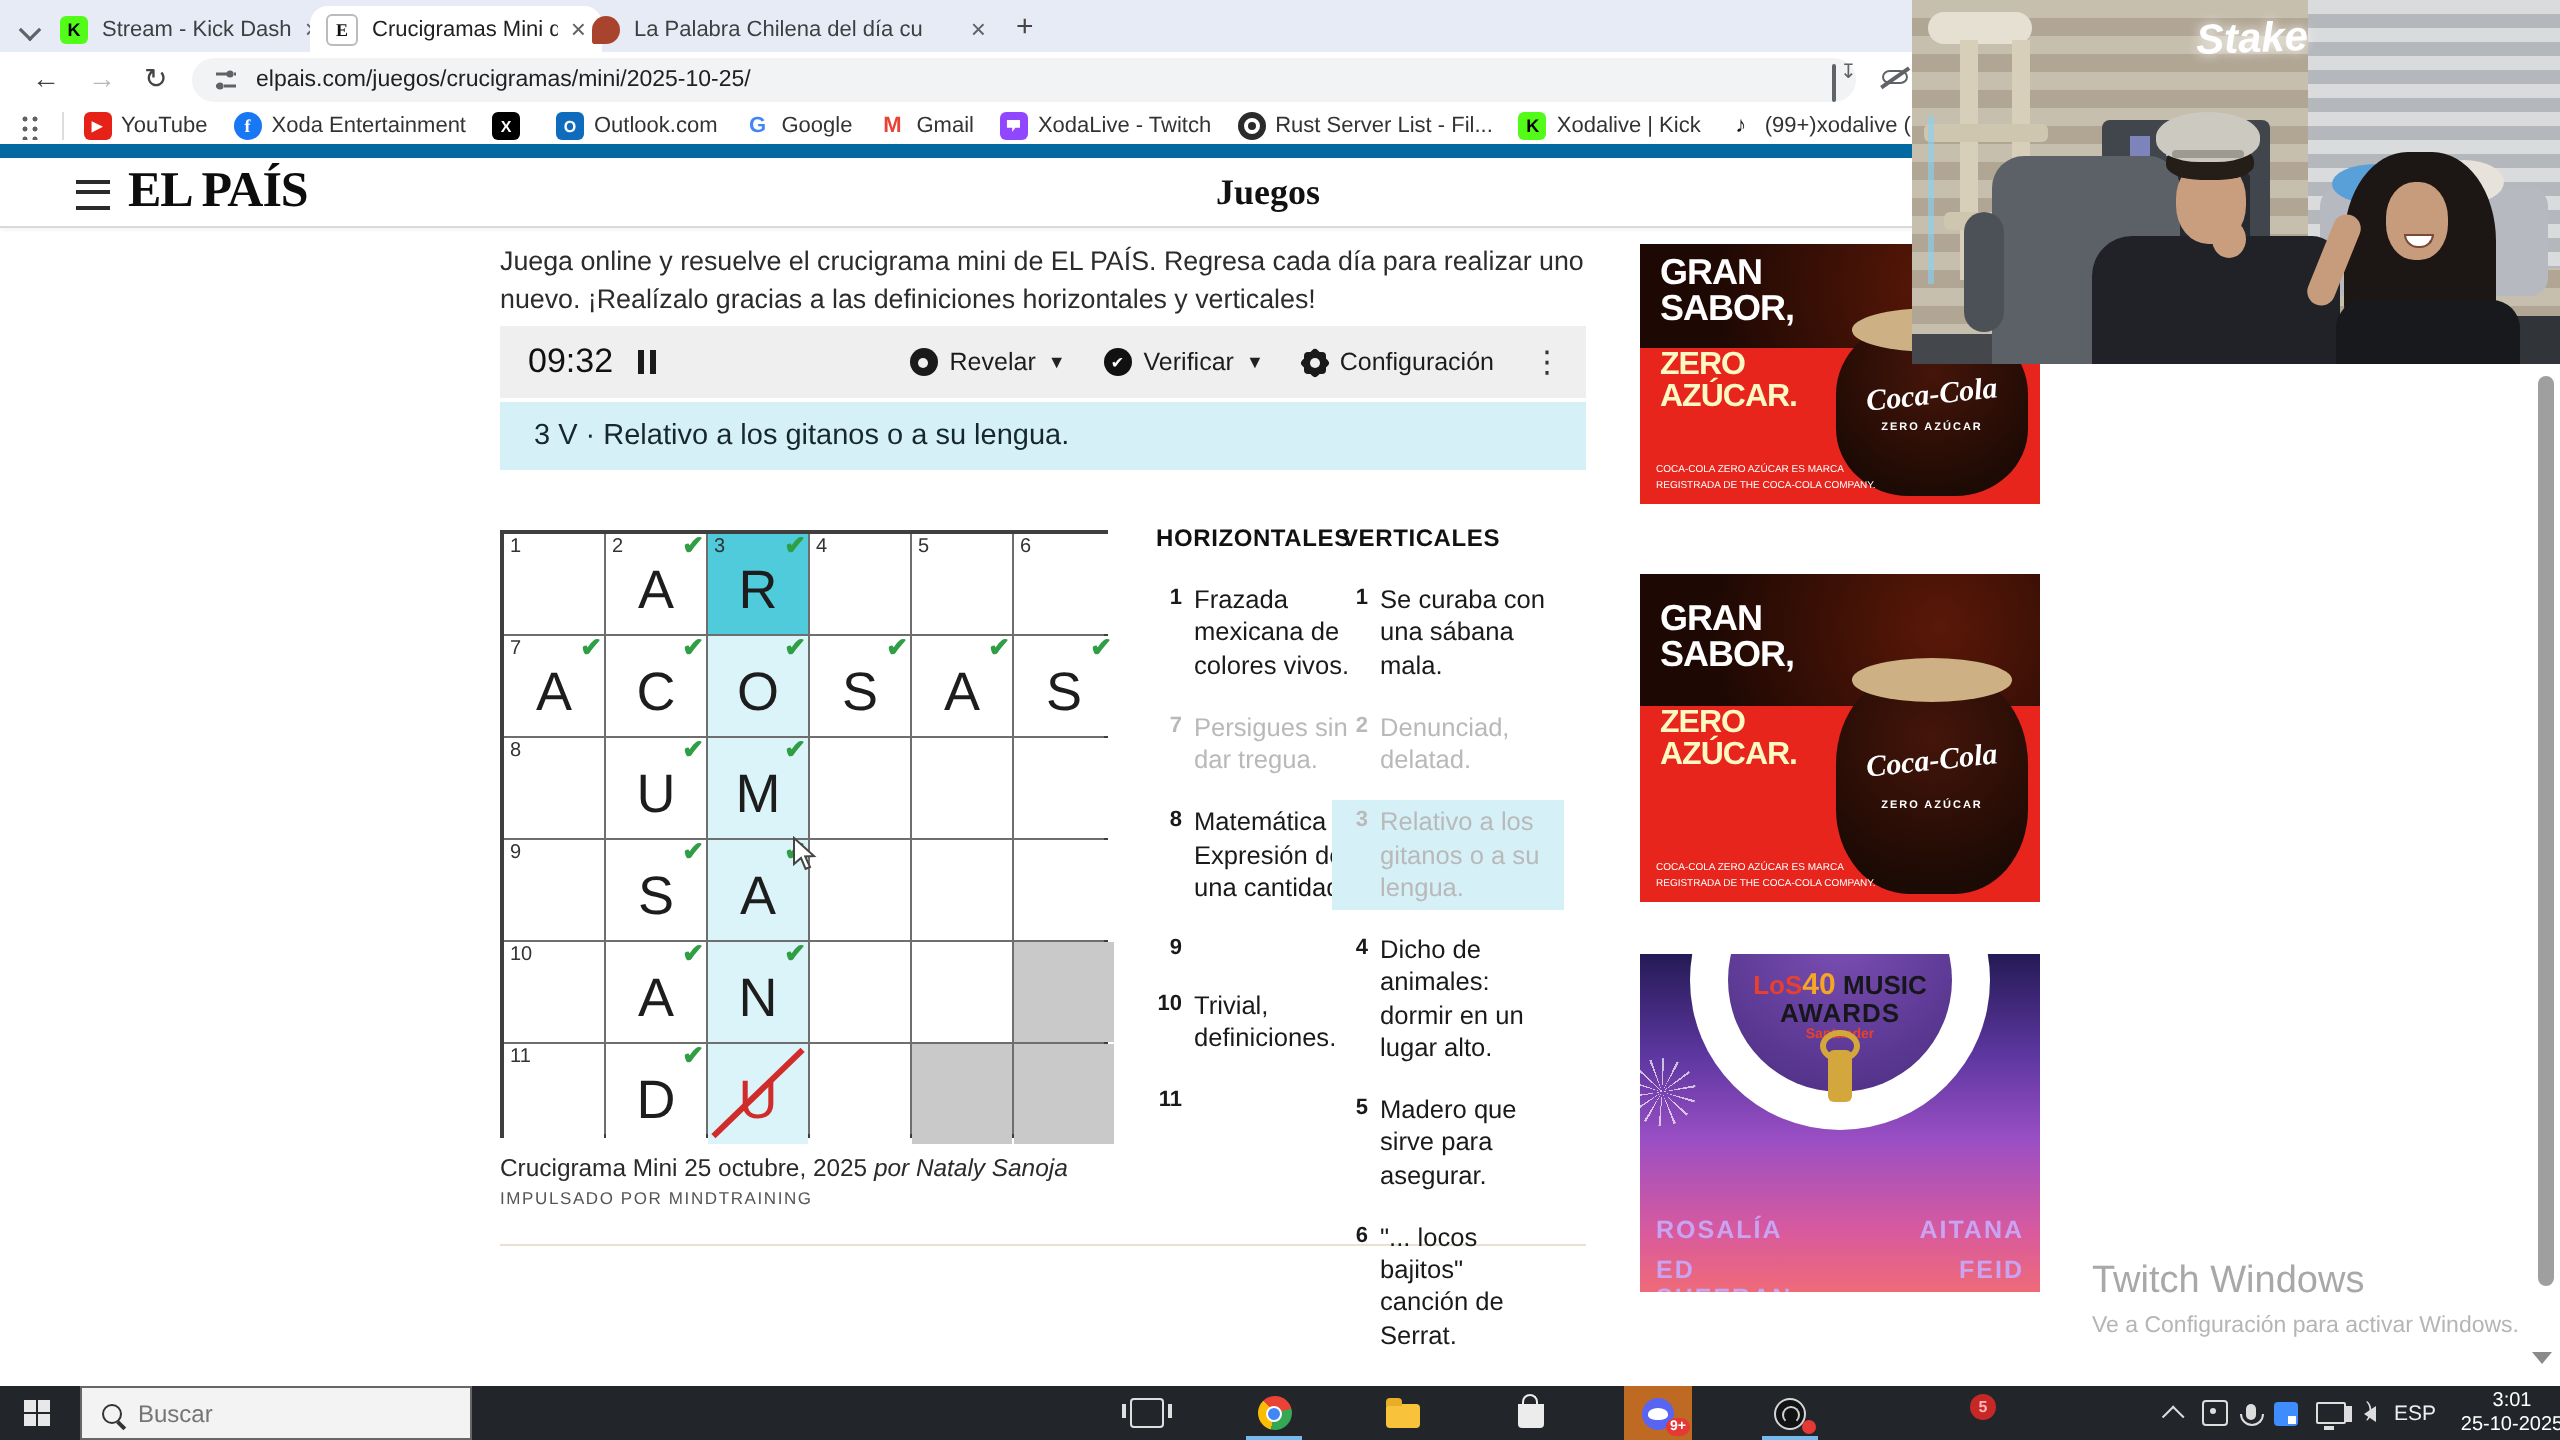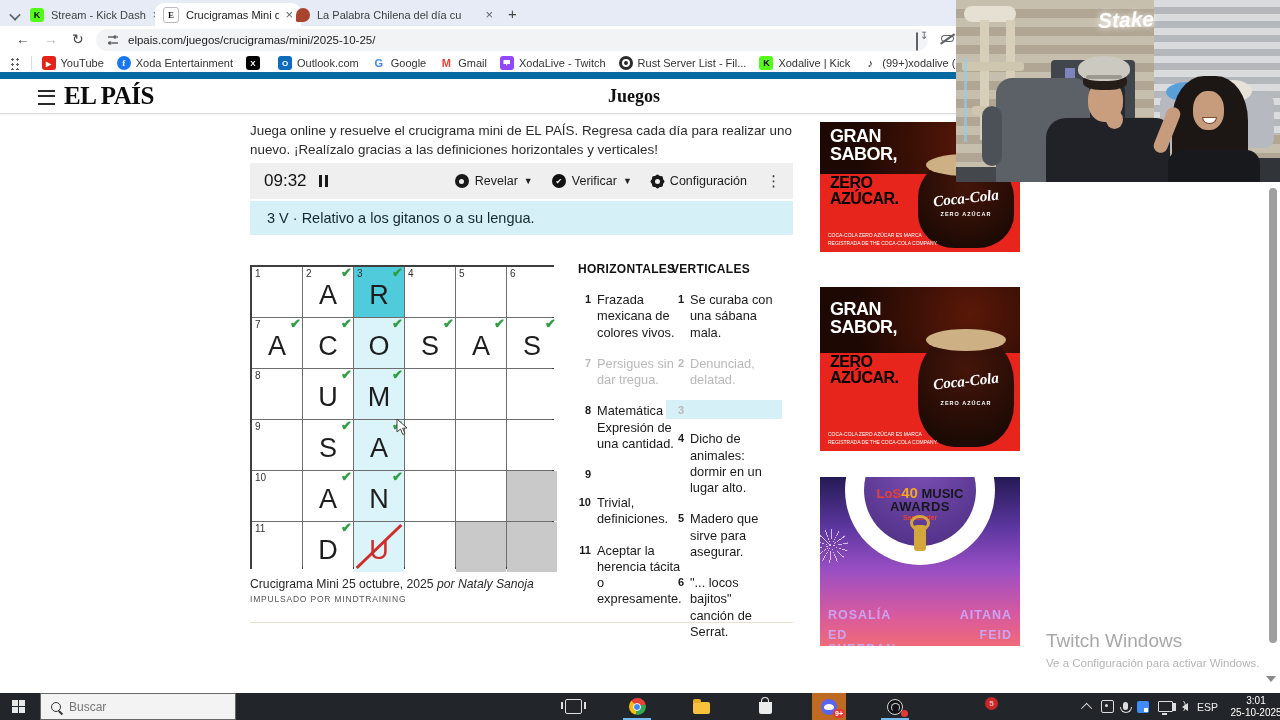--- a/index.html
+++ b/index.html
@@ -90,21 +90,21 @@
   .cl-t{font-size:12.8px;line-height:1.27;color:#1a1a1a;}
   li.done .cl-n,li.done .cl-t{color:#b9b9b9;}
   li.activecl{background:#d5f1f7;}
   .col-h{left:578px;width:112px;}
   .col-v{left:671px;width:106px;}
   
   .ad{position:absolute;left:820px;width:200px;overflow:hidden;}
   .ad-coke{background:#e8251c;}
   .coke-top{position:absolute;left:0;top:0;width:100%;height:40%;background:radial-gradient(circle at 75% 40%,#5a1808,#1d0803 75%);}
   .coke-l1{position:absolute;left:10px;top:6px;font-size:18px;line-height:.98;font-weight:bold;color:#fff;letter-spacing:-.5px;}
-  .coke-l2{position:absolute;left:10px;top:41%;font-size:16px;line-height:1;font-weight:bold;color:#000000;letter-spacing:-.5px;}
+  .coke-l2{position:absolute;left:10px;top:41%;font-size:16px;line-height:1;font-weight:bold;color:#fef9c3;letter-spacing:-.5px;}
   .coke-glass{position:absolute;right:6px;bottom:4px;width:96px;height:68%;background:radial-gradient(circle at 50% 30%,#45150a,#1c0a04 80%);border-radius:42% 42% 38% 38%;}
   .coke-foam{position:absolute;left:8%;top:-6px;width:84%;height:22px;background:#cdb083;border-radius:50%;}
   .coke-script{position:absolute;left:0;top:34%;width:100%;text-align:center;font-family:"Liberation Serif",serif;font-style:italic;font-weight:bold;color:#fff;font-size:15px;transform:rotate(-6deg);}
   .coke-sub{position:absolute;left:0;top:58%;width:100%;text-align:center;color:#fff;font-size:5.5px;letter-spacing:1px;font-weight:bold;}
   .coke-legal{position:absolute;left:8px;bottom:5px;font-size:5px;color:#fff;line-height:1.5;}
   .adchoice{position:absolute;right:2px;top:2px;display:flex;gap:1px;}
   .adchoice span{width:11px;height:11px;background:#fff;color:#1a73e8;font-size:8px;display:flex;align-items:center;justify-content:center;border:1px solid #cdd5e0;box-sizing:border-box;}
   .ad-awards{background:linear-gradient(180deg,#241a55 0%,#5d37a0 30%,#9a4fc4 55%,#d85a9e 82%,#ef6a78 100%);}
   .aw-ring{position:absolute;left:25px;top:-62px;width:150px;height:150px;border-radius:50%;background:#fff;}
   .aw-ring::after{content:"";position:absolute;left:19px;top:19px;width:112px;height:112px;border-radius:50%;background:radial-gradient(circle at 50% 30%,#7b4fb5,#4a2d80);}
@@ -468,37 +468,37 @@
         </li>
         <li>
           <span class="cl-n">9</span>
         </li>
         <li>
           <span class="cl-n">10</span>
           <span class="cl-t">Trivial, definiciones.</span>
         </li>
         <li>
           <span class="cl-n">11</span>
-          <span class="cl-t">Aceptar la herencia tácita o expresamente.</span>
         </li>
       </ul>
   </div>
   <div class="cluecol col-v">
     <h3>VERTICALES</h3>
     <ul>
         <li>
           <span class="cl-n">1</span>
           <span class="cl-t">Se curaba con una sábana mala.</span>
         </li>
         <li class="done ">
           <span class="cl-n">2</span>
           <span class="cl-t">Denunciad, delatad.</span>
         </li>
         <li class="done activecl">
           <span class="cl-n">3</span>
+          <span class="cl-t">Relativo a los gitanos o a su lengua.</span>
         </li>
         <li>
           <span class="cl-n">4</span>
           <span class="cl-t">Dicho de animales: dormir en un lugar alto.</span>
         </li>
         <li>
           <span class="cl-n">5</span>
           <span class="cl-t">Madero que sirve para asegurar.</span>
         </li>
         <li>

